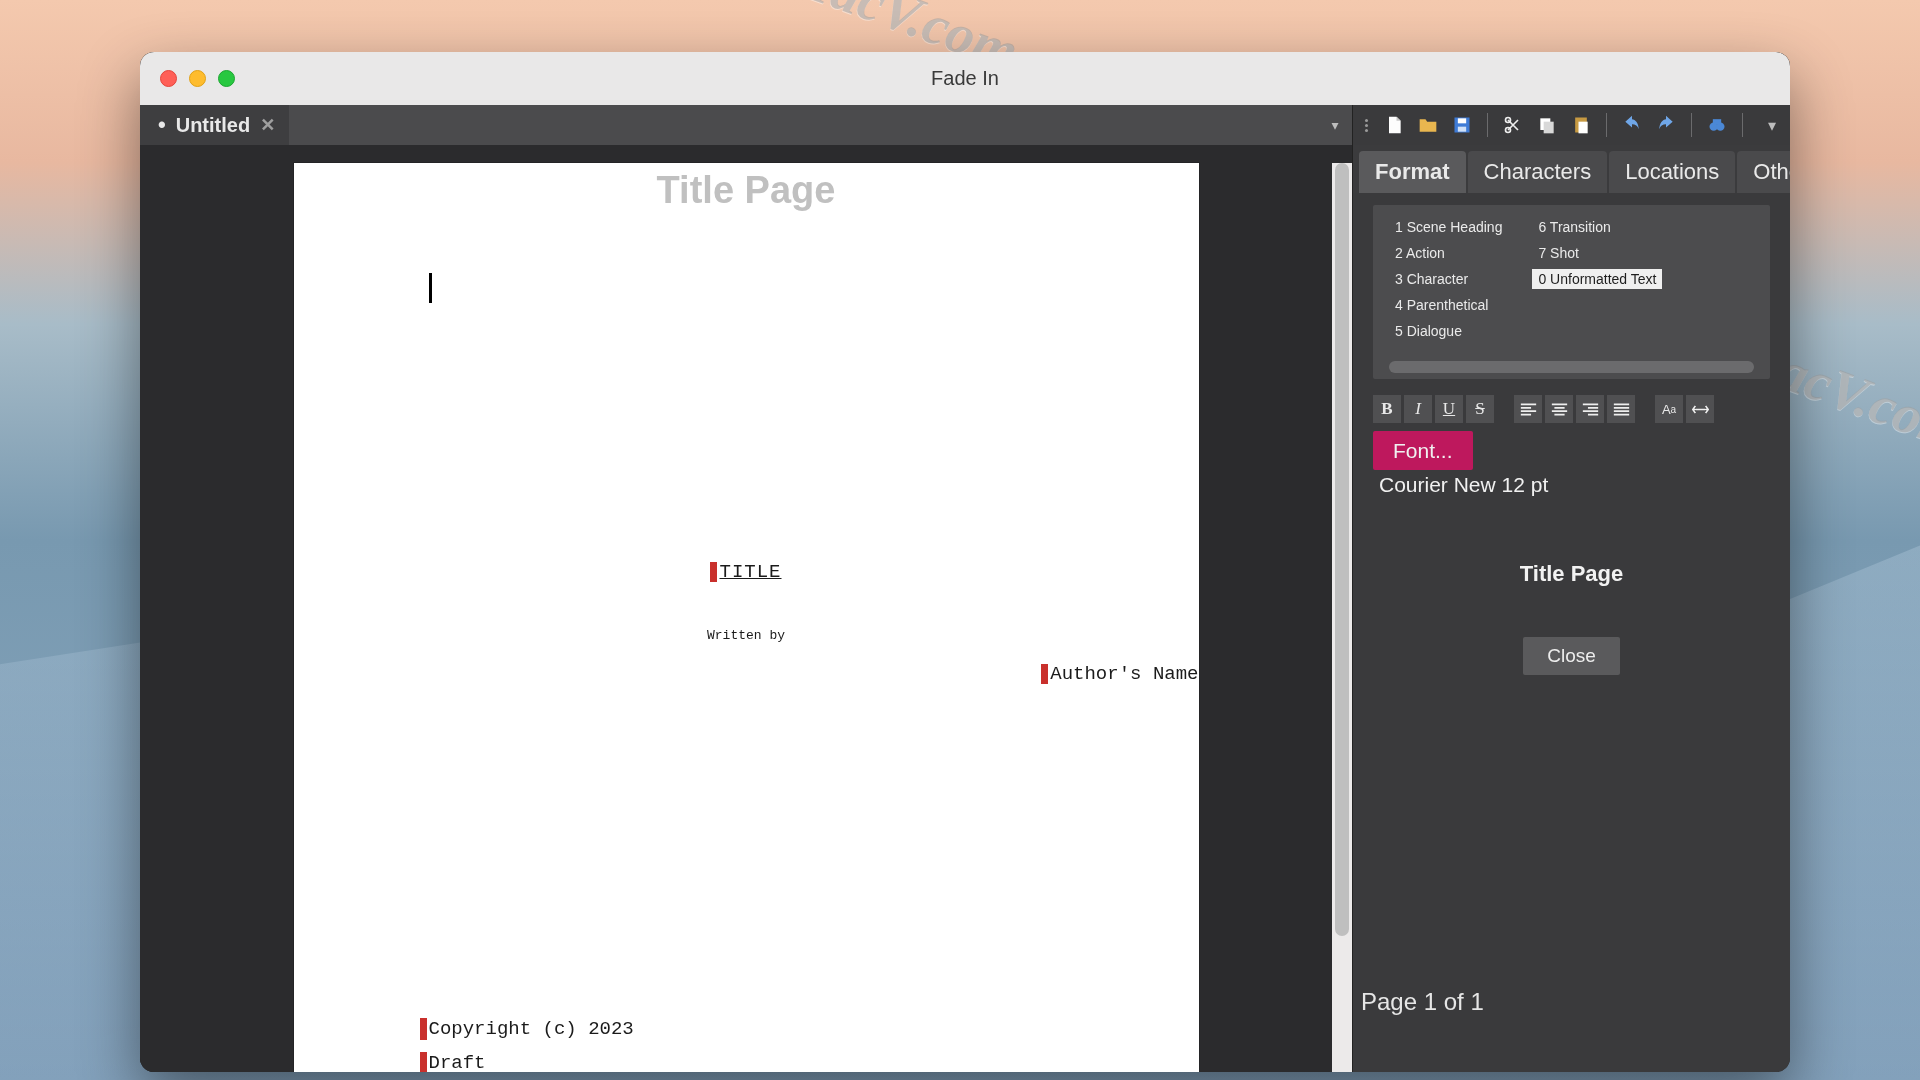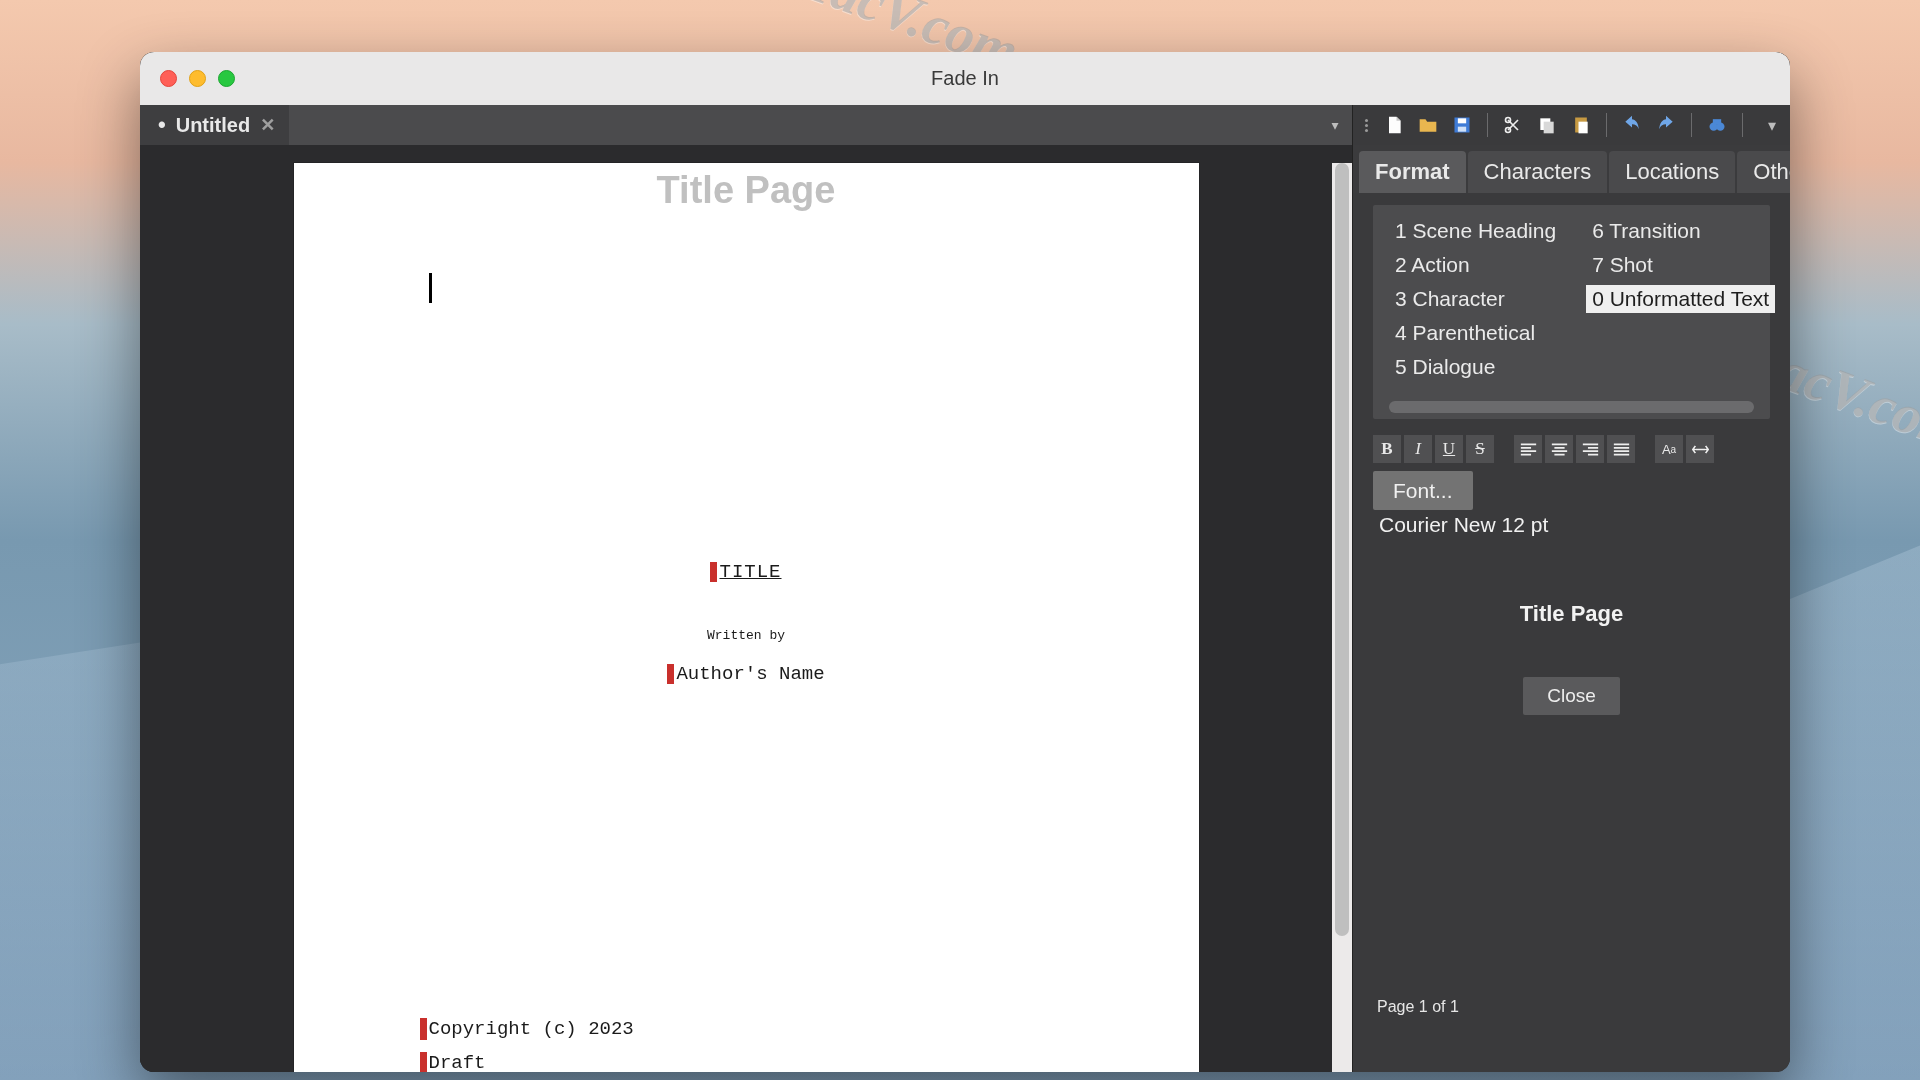--- a/index.html
+++ b/index.html
@@ -134,21 +134,21 @@
     position:absolute;
     top:465px;
     left:0; right:0;
     text-align:center;
     font-size:13px;
   }
   .author-line {
     position:absolute;
     top:500px;
     left:0; right:0;
-    text-align:center;
+    text-align:right;
     font-size:19px;
   }
   .bottom-block {
     position:absolute;
     left:126px;
     bottom:10px;
     font-size:19px;
     line-height:34px;
   }
   .bottom-block .row { display:flex; align-items:center; }
@@ -231,21 +231,21 @@
     margin:12px 20px 0 20px;
     background:#4c4c4e;
     border-radius:2px;
     padding:12px 16px 6px 16px;
     display:flex;
     flex-direction:column;
   }
   .elem-cols { display:flex; gap:24px; }
   .elem-col { display:flex; flex-direction:column; gap:6px; }
   .elem-item {
-    font-size:21px;
+    font-size:14px;
     color:#eaeaea;
     padding:2px 6px;
     cursor:pointer;
     white-space:nowrap;
   }
   .elem-item.selected {
     background:#efefef;
     color:#1e1e1e;
   }
   .elem-hscroll {
@@ -271,21 +271,21 @@
   }
   .fmt-btn.bold { font-weight:800; font-family: Georgia, serif; }
   .fmt-btn.italic { font-style:italic; font-family: Georgia, serif; }
   .fmt-btn.underline { text-decoration:underline; font-family: Georgia, serif; }
   .fmt-btn.strike { text-decoration:line-through; font-family: Georgia, serif; }
   .fmt-gap { width:14px; }
   .fmt-btn svg { width:17px; height:15px; }
   .fmt-btn.caps { font-size:13px; }
   .fmt-btn.caps span.sm { font-size:10px; }
   .font-btn {
-    background:#737373;
+    background:#be185d;
     padding:8px 20px;
     font-size:21px;
     color:#f0f0f0;
     cursor:pointer;
     border-radius:2px;
   }
   .font-desc { font-size:21px; color:#f1f1f1; margin-left:6px; margin-top:10px; margin-bottom:6px; }
   .font-block{ display:flex; flex-direction:column; margin:16px 20px 18px 20px; }
 
   .nav-header {
@@ -314,22 +314,22 @@
     background:#5a5a5c;
     padding:8px 24px;
     color:#ededed;
     font-size:19px;
     cursor:pointer;
     border-radius:2px;
   }
 
   .page-status {
     margin-top:auto;
-    padding:0 0 56px 24px;
-    font-size:16px;
+    padding:0 0 56px 8px;
+    font-size:24px;
     color:#e6e6e6;
   }
 
   
   .wmark {
     position:absolute;
     font-size:56px;
     font-weight:700;
     color:rgba(160,160,160,0.55);
     font-style:italic;

